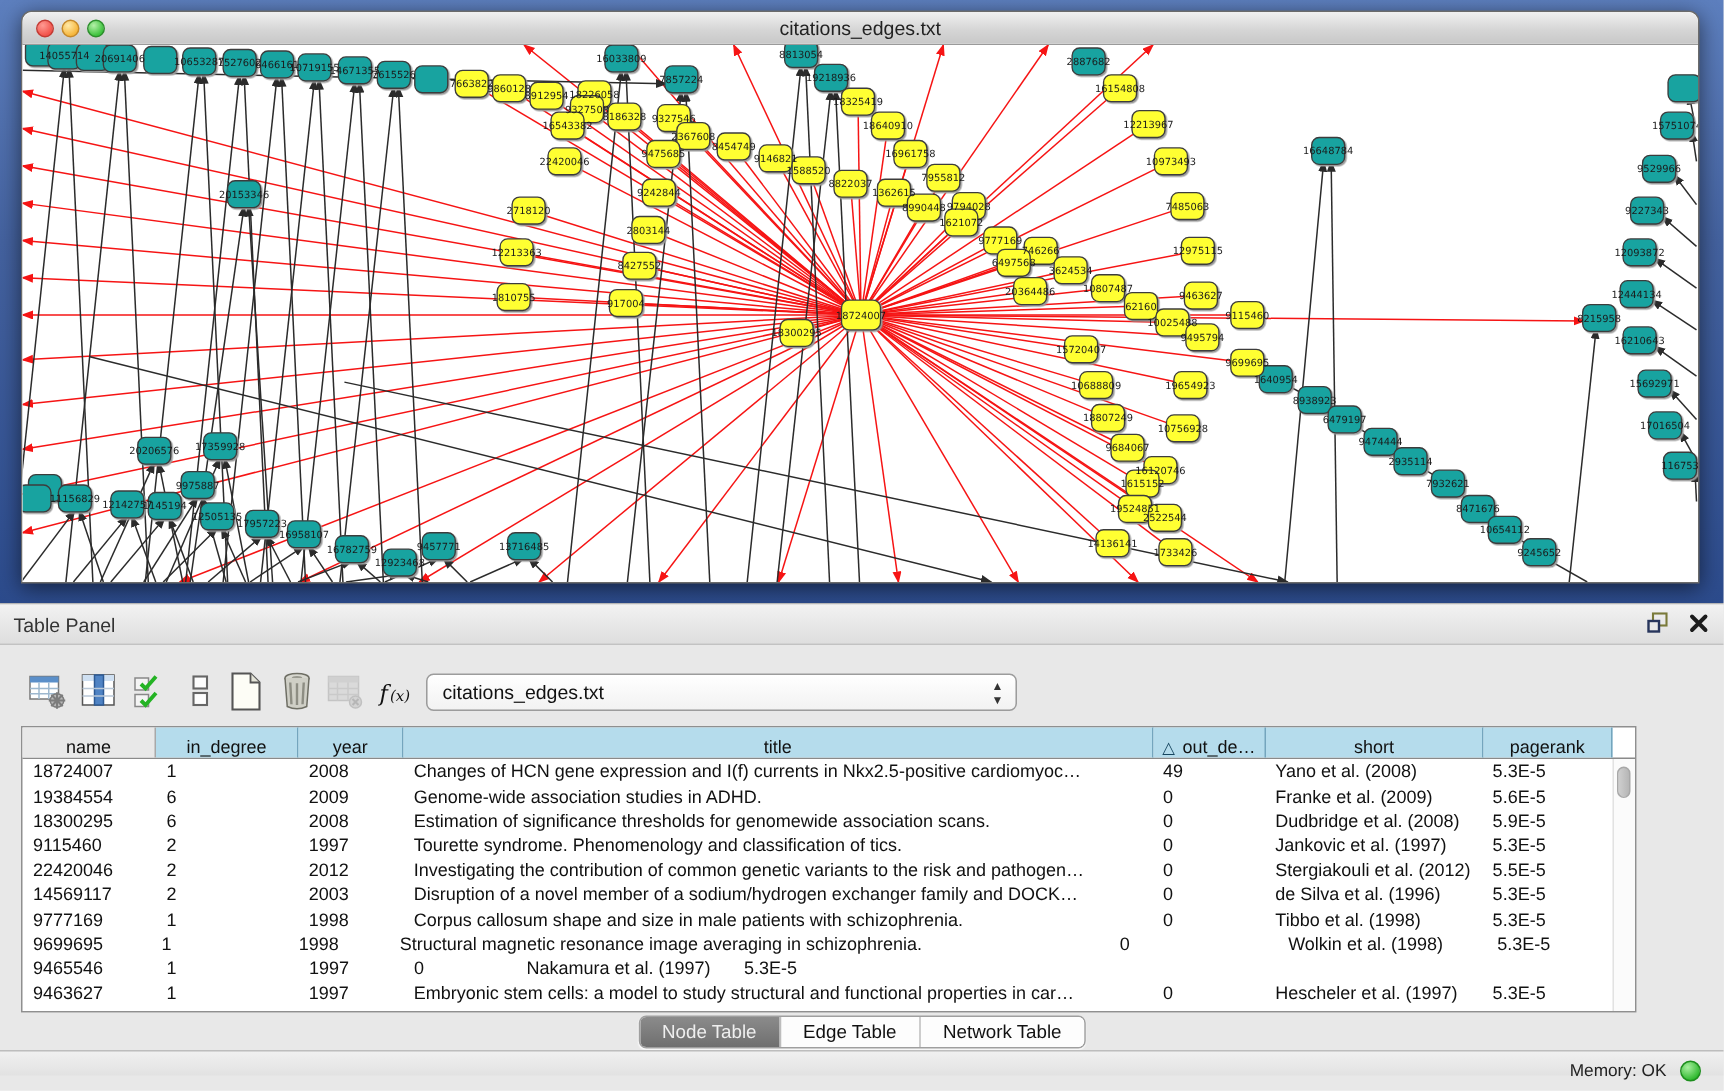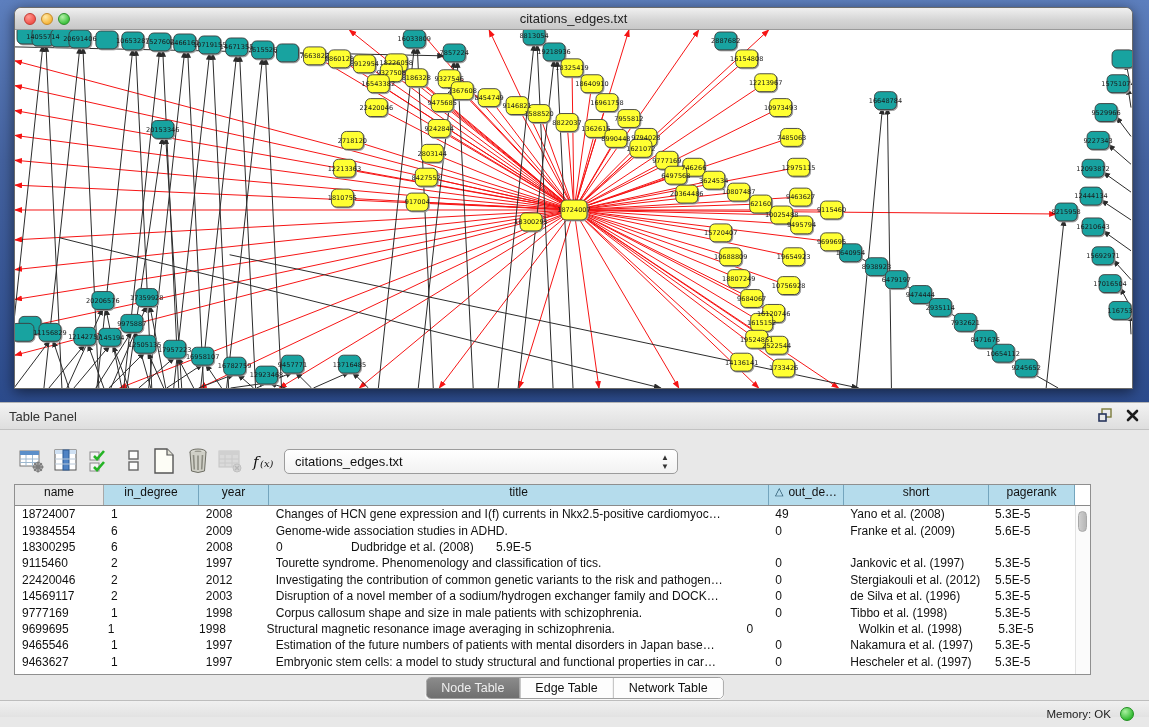--- a/index.html
+++ b/index.html
@@ -37,21 +37,21 @@
   .tb-icon { position:absolute; top:17px; width:28px; height:28px; }
   .combo { position:absolute; left:284px; top:19px; width:394px; height:25px;
     background:linear-gradient(180deg,#ffffff,#f2f2f2); border:1px solid #9c9c9c;
     border-radius:5px; font-size:13px; color:#111; line-height:23px; padding-left:10px; }
   .combo .steppers { position:absolute; right:8px; top:3px; font-size:8px; color:#333;
     line-height:9px; text-align:center; }
 
   .table-box { position:absolute; left:14px; top:81px; width:1077px; height:191px;
     background:#fff; border:1px solid #8f8f8f; }
   .thead { display:flex; height:21px; border-bottom:1px solid #8a8a8a; font-size:12px; color:#111; }
-  .thead .hc { display:flex; align-items:flex-start; justify-content:center;
+  .thead .hc { display:flex; align-items:flex-end; justify-content:center;
     background:#b5dcec; border-right:1px solid #74a5bd; overflow:hidden; white-space:nowrap; }
   .thead .hc.gray { background:#e8e8e8; border-right:1px solid #a8a8a8; }
   .thead .hc .sort { color:#16455e; margin-right:5px; font-size:11px; }
   .tbody { position:absolute; left:0; top:21px; right:16px; bottom:0; overflow:hidden; }
   .trow { display:flex; height:16.4px; font-size:12px; color:#111; align-items:center; }
   .trow .tc { padding-left:7px; overflow:hidden; white-space:nowrap; }
   .vtrack { position:absolute; right:0; top:21px; width:15px; bottom:0;
     background:#fbfbfb; border-left:1px solid #e2e2e2; }
   .vthumb { position:absolute; right:3px; top:5px; width:9px; height:21px;
     background:linear-gradient(90deg,#cfcfcf,#b6b6b6); border:1px solid #a8a8a8; border-radius:5px; }
@@ -598,20 +598,21 @@
           <div class="tc" style="width: 70px;">2009</div>
           <div class="tc" style="width: 500px;">Genome-wide association studies in ADHD.</div>
           <div class="tc" style="width: 75px;">0</div>
           <div class="tc" style="width: 145px;">Franke et al. (2009)</div>
           <div class="tc" style="width: 86px;">5.6E-5</div>
         </div>
         <div class="trow">
           <div class="tc" style="width: 89px;">18300295</div>
           <div class="tc" style="width: 95px;">6</div>
           <div class="tc" style="width: 70px;">2008</div>
+          <div class="tc" style="width: 500px;">Estimation of significance thresholds for genomewide association scans.</div>
           <div class="tc" style="width: 75px;">0</div>
           <div class="tc" style="width: 145px;">Dudbridge et al. (2008)</div>
           <div class="tc" style="width: 86px;">5.9E-5</div>
         </div>
         <div class="trow">
           <div class="tc" style="width: 89px;">9115460</div>
           <div class="tc" style="width: 95px;">2</div>
           <div class="tc" style="width: 70px;">1997</div>
           <div class="tc" style="width: 500px;">Tourette syndrome. Phenomenology and classification of tics.</div>
           <div class="tc" style="width: 75px;">0</div>
@@ -651,21 +652,20 @@
           <div class="tc" style="width: 70px;">1998</div>
           <div class="tc" style="width: 500px;">Structural magnetic resonance image averaging in schizophrenia.</div>
           <div class="tc" style="width: 75px;">0</div>
           <div class="tc" style="width: 145px; margin-left: 40px;">Wolkin et al. (1998)</div>
           <div class="tc" style="width: 86px;">5.3E-5</div>
         </div>
         <div class="trow">
           <div class="tc" style="width: 89px;">9465546</div>
           <div class="tc" style="width: 95px;">1</div>
           <div class="tc" style="width: 70px;">1997</div>
-          <div class="tc" style="width: 500px;">Estimation of the future numbers of patients with mental disorders in Japan base…</div>
           <div class="tc" style="width: 75px;">0</div>
           <div class="tc" style="width: 145px;">Nakamura et al. (1997)</div>
           <div class="tc" style="width: 86px;">5.3E-5</div>
         </div>
         <div class="trow">
           <div class="tc" style="width: 89px;">9463627</div>
           <div class="tc" style="width: 95px;">1</div>
           <div class="tc" style="width: 70px;">1997</div>
           <div class="tc" style="width: 500px;">Embryonic stem cells: a model to study structural and functional properties in car…</div>
           <div class="tc" style="width: 75px;">0</div>

